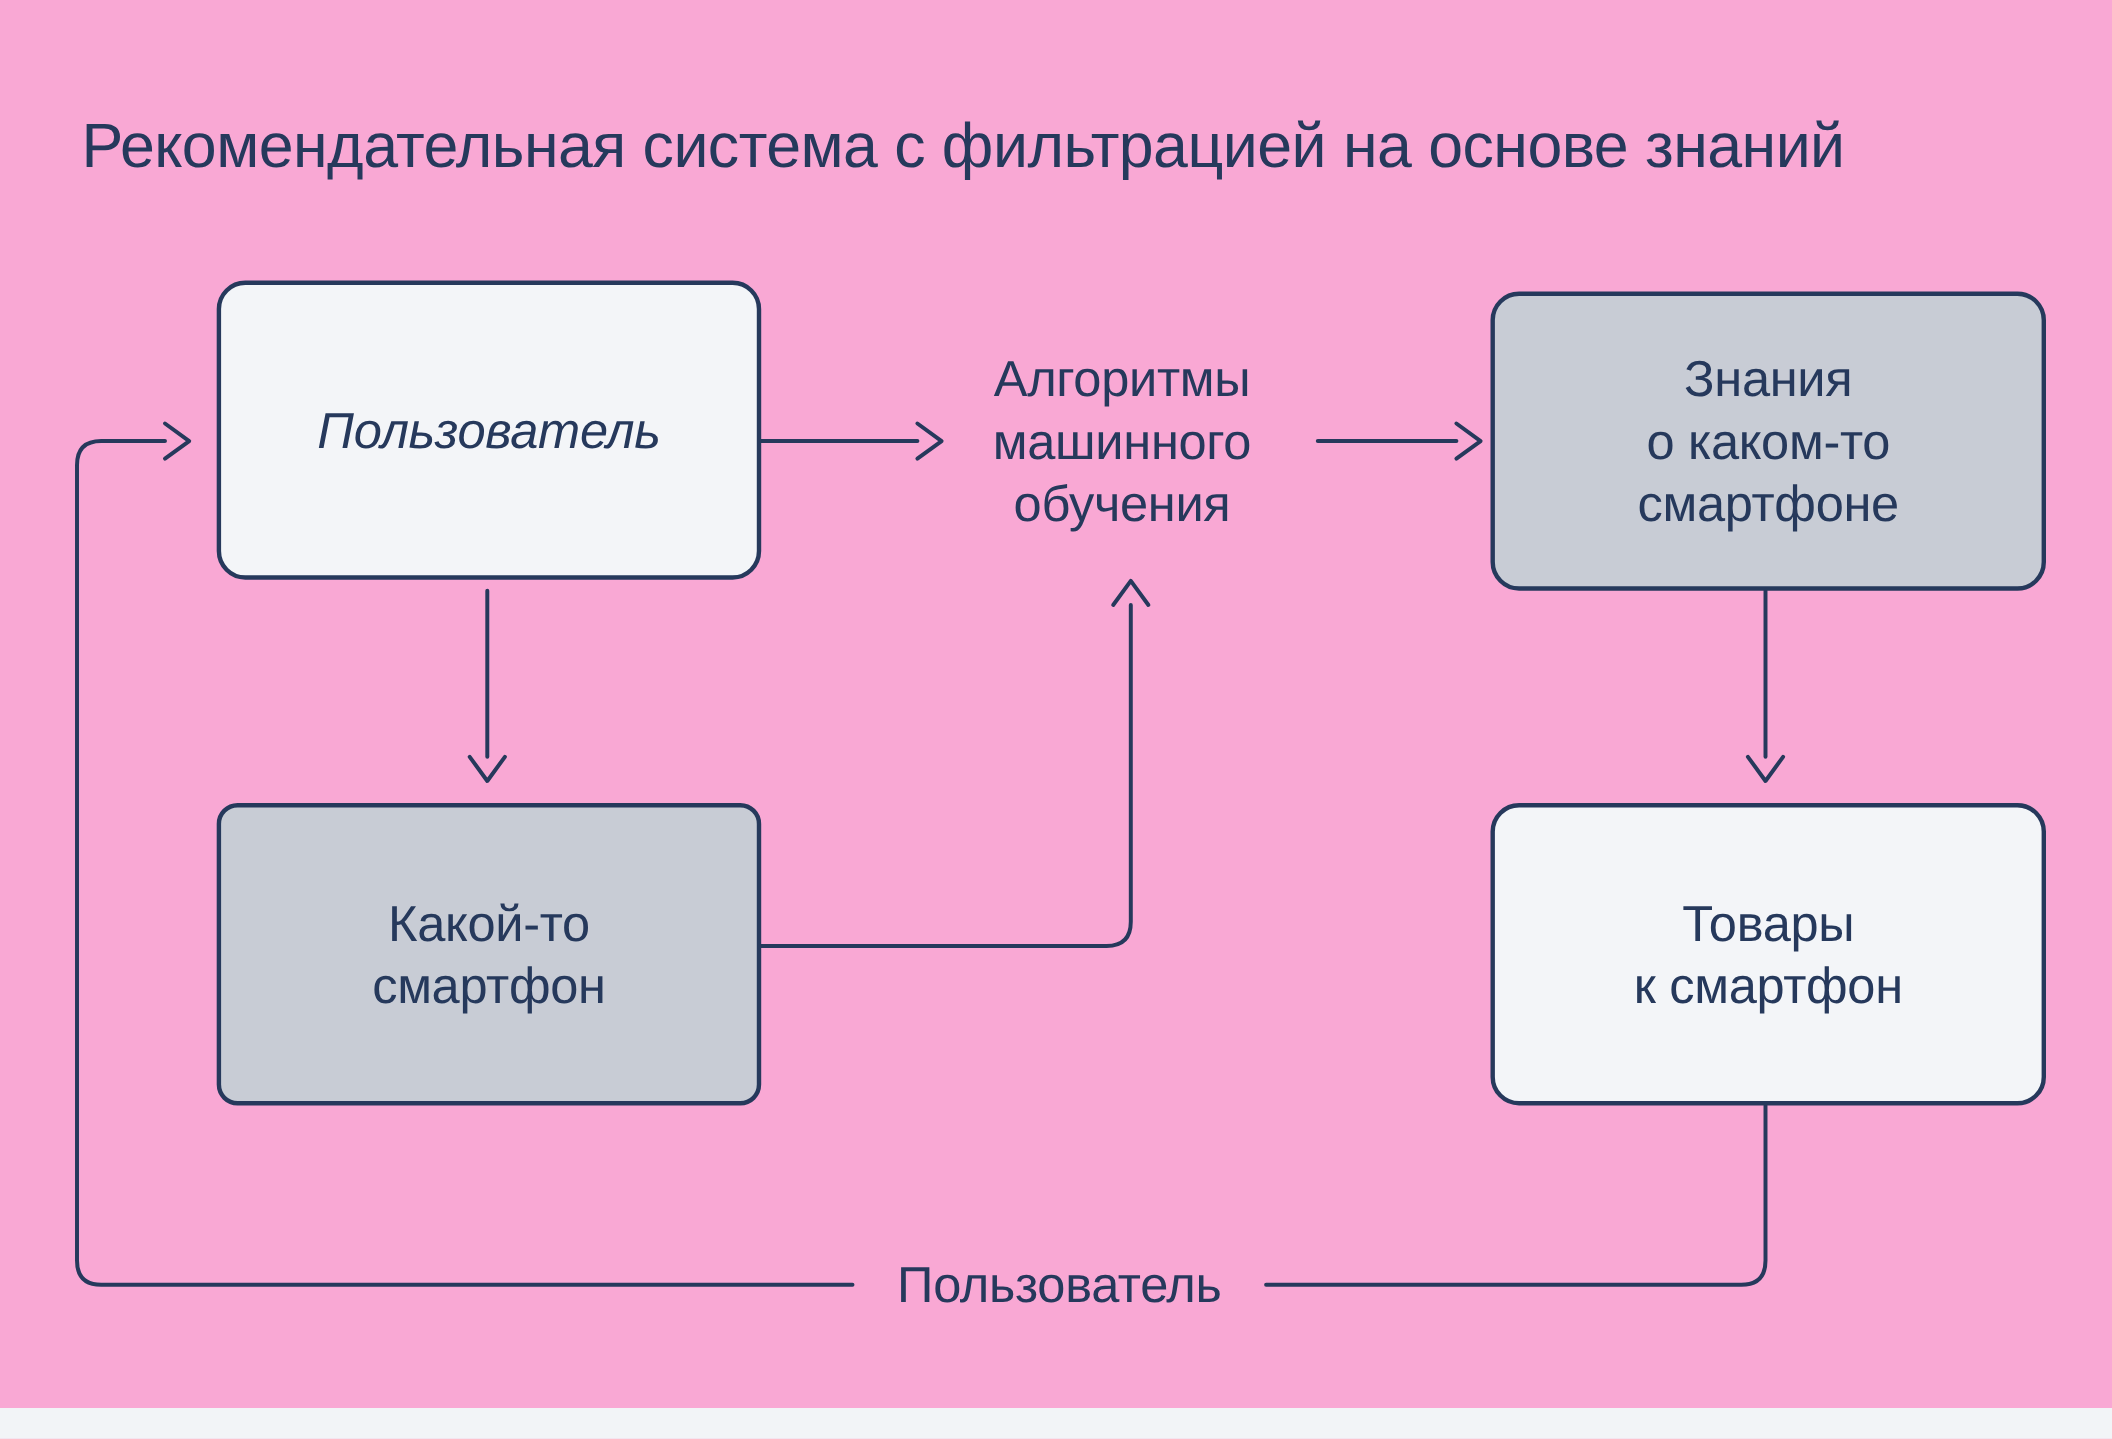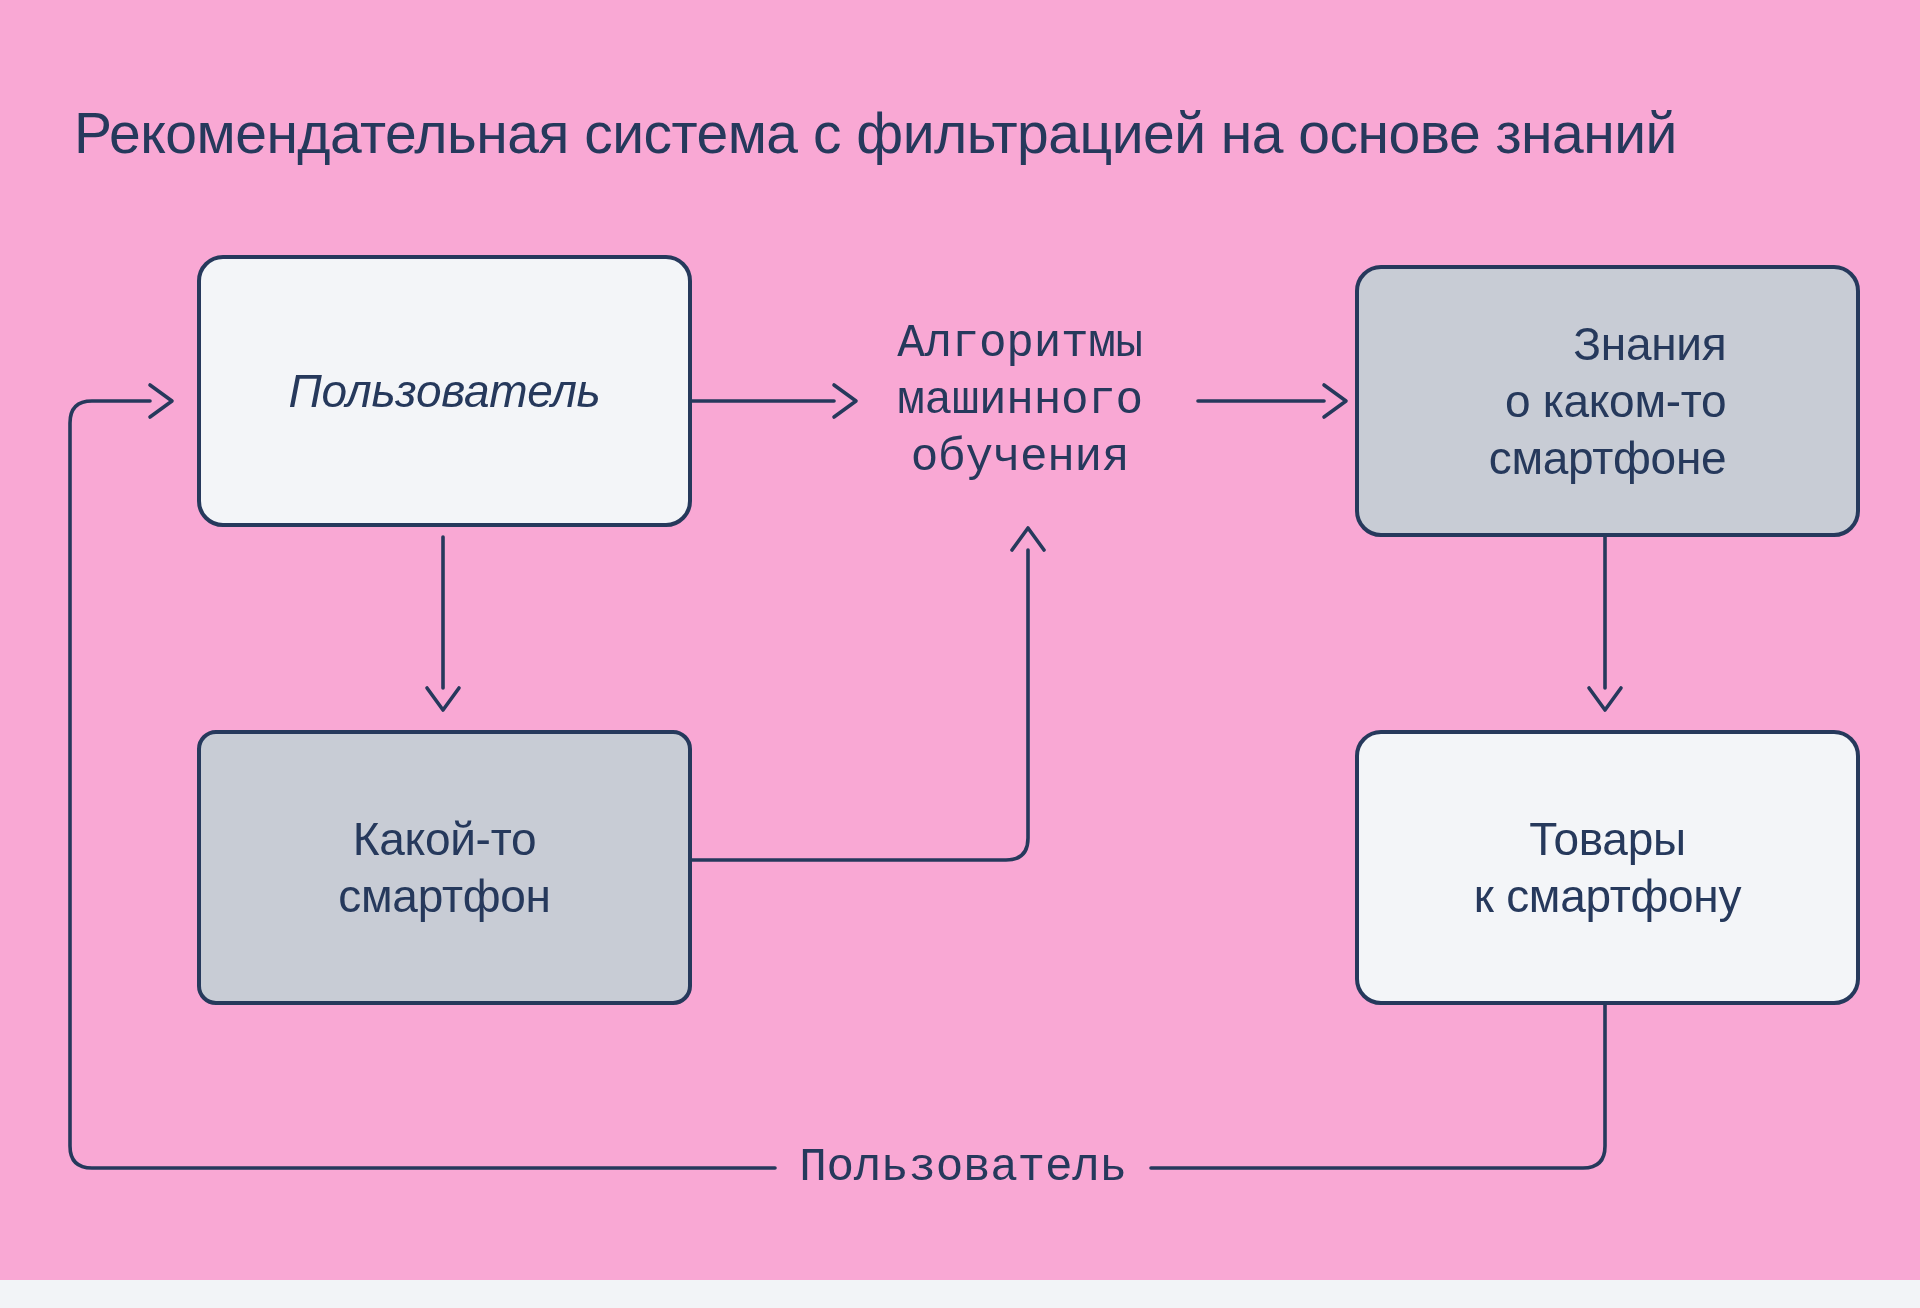--- a/index.html
+++ b/index.html
@@ -37,36 +37,35 @@
     text-align: center;
     font-size: 46px;
     line-height: 57px;
     letter-spacing: -0.3px;
     white-space: pre-line;
   }
   .node--light { background: #f3f5f8; }
   .node--gray  { background: #c8ccd5; }
 
   .node-user         { left: 197px;  top: 255px; width: 495px; height: 272px; font-style: italic; }
-  .node-knowledge    { left: 1355px; top: 265px; width: 505px; height: 272px; text-align: right; }
+  .node-knowledge    { left: 1355px; top: 265px; width: 505px; height: 272px; }
   .node-smartphone   { left: 197px;  top: 730px; width: 495px; height: 275px; border-radius: 19px; }
   .node-products     { left: 1355px; top: 730px; width: 505px; height: 275px; }
 
   .free-label {
     position: absolute;
     display: flex;
     align-items: center;
     justify-content: center;
     text-align: center;
     font-size: 46px;
     line-height: 57px;
     letter-spacing: -0.3px;
     color: #26395c;
     white-space: pre-line;
-    font-family: Liberation Mono, monospace;
   }
   .label-ml {
     left: 820px;
     top: 315px;
     width: 400px;
     height: 172px;
   }
   .label-recommendation {
     left: 763px;
     top: 1139px;
@@ -140,17 +139,17 @@
 обучения</div>
 
   <div class="node node--gray node-knowledge">Знания
 о каком-то
 смартфоне</div>
 
   <div class="node node--gray node-smartphone">Какой-то
 смартфон</div>
 
   <div class="node node--light node-products">Товары
-к смартфону</div>
+к смартфон</div>
 
   <div class="free-label label-recommendation">Пользователь</div>
 
 </div>
 
 </body></html>

